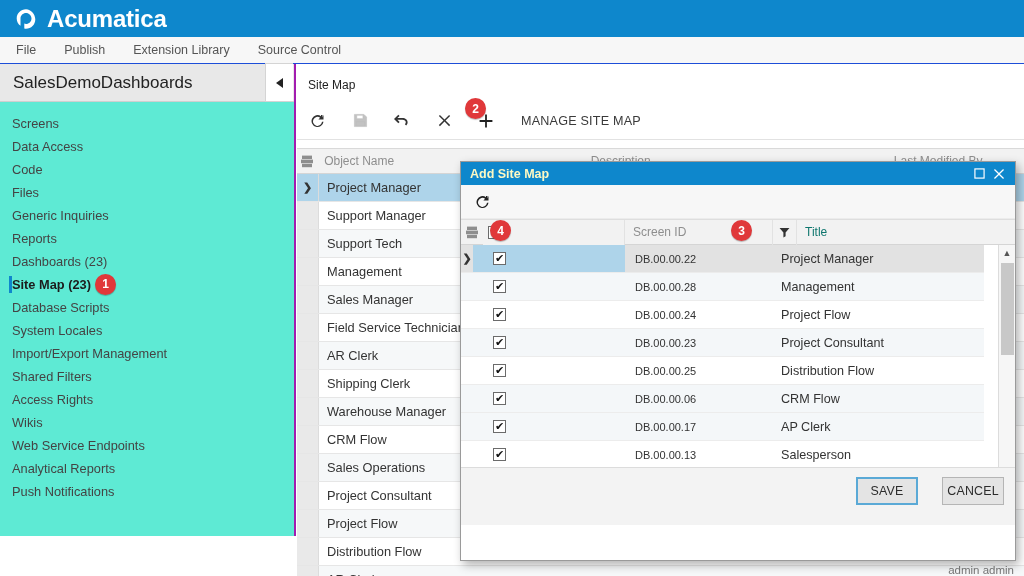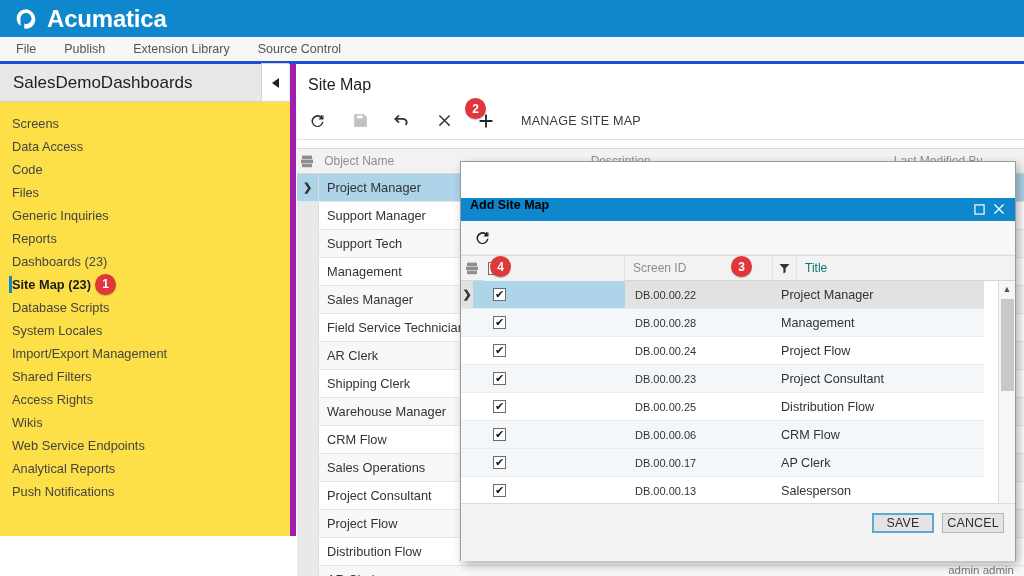--- a/index.html
+++ b/index.html
@@ -23,33 +23,33 @@
   }
   .logo-mark svg { display:block; }
   .brand-name {
     color: #ffffff; font-size: 24px; font-weight: bold; letter-spacing: -0.2px;
     line-height: 1;
   }
 
   
   .menubar {
     position: absolute; left: 0; top: 37px; width: 1024px; height: 27px;
-    background: #f7f7f7; border-bottom: 3px solid #1d4ed8;
+    background: #f7f7f7; border-bottom: 1px solid #1d4ed8;
     display: flex; align-items: center;
   }
   .menu-item {
     font-size: 12.5px; color: #555; padding: 0 14px; line-height: 26px; cursor: default;
     white-space: nowrap;
   }
   .menu-item:first-child { padding-left: 16px; }
 
   
   .leftpanel {
     position: absolute; left: 0; top: 64px; width: 296px; height: 472px;
-    background: #fde047; border-right: 6px solid #a21caf;
+    background: #5eead4; border-right: 2px solid #a21caf;
   }
   .lp-header {
     height: 38px; background: #e8e8e8; border-bottom: 1px solid #cfcfcf;
     display: flex; align-items: center; position: relative;
   }
   .lp-title {
     font-size: 17px; color: #222; padding-left: 13px; font-weight: normal; white-space: nowrap;
   }
   .collapse-btn {
     position: absolute; right: 1px; top: -1px; width: 28px; height: 39px;
@@ -78,21 +78,21 @@
     box-shadow: 0 1px 1px rgba(0,0,0,.25);
   }
   .badge-1 { left: 95px; top: 1px; }
 
   
   .content {
     position: absolute; left: 297px; top: 64px; width: 727px; height: 512px;
     background: #ffffff;
   }
   .page-title {
-    font-size: 16px; color: #1d1d1d; padding: 10px 0 0 11px; line-height: 22px;
+    font-size: 12px; color: #1d1d1d; padding: 10px 0 0 11px; line-height: 22px;
   }
   .toolbar {
     position: relative; height: 38px; margin-top: 6px;
     display: flex; align-items: center; border-bottom: 1px solid #e2e2e2;
     background: #ffffff;
   }
   .tb-icon {
     width: 42px; height: 36px; display: flex; align-items: center; justify-content: center;
     cursor: pointer; font-size: 19px; color: #333;
   }
@@ -135,22 +135,22 @@
   .grid-row.alt { background: #f6f8f9; }
 
   
   .modal {
     position: absolute; left: 460px; top: 161px; width: 556px; height: 400px;
     background: #ffffff; border: 1px solid #9a9a9a;
     box-shadow: 3px 4px 9px rgba(0,0,0,.30);
     z-index: 50;
   }
   .modal-title {
-    height: 23px; background: #0e87cc; display: flex; align-items: flex-start;
-    padding: 0 6px 0 9px; color: #000000; margin-top: 36px;
+    height: 23px; background: #0e87cc; display: flex; align-items: center;
+    padding: 0 6px 0 9px; color: #fef9c3;
   }
   .modal-title-text { font-size: 12.5px; font-weight: bold; flex: 1 1 auto; }
   .mt-btn {
     width: 20px; height: 22px; display: flex; align-items: center; justify-content: center;
     cursor: pointer; color: #ffffff;
   }
   .modal-toolbar {
     height: 34px; background: #f7f7f7; display: flex; align-items: center;
     border-bottom: 1px solid #ececec;
   }
@@ -202,23 +202,23 @@
   .sc-thumb { position: absolute; top: 18px; left: 2px; width: 13px; height: 92px;
               background: #c8c8c8; cursor: pointer; }
 
   .dlg-footer {
     position: absolute; left: 0; right: 0; bottom: 0; height: 58px;
     background: #f3f3f3; border-top: 1px solid #dcdcdc;
     display: flex; align-items: flex-start; justify-content: flex-end;
     padding: 9px 11px 0 0;
   }
   .btn {
-    min-width: 62px; height: 20px; font-size: 12.4px; color: #2c2c2c;
+    min-width: 62px; height: 28px; font-size: 12.4px; color: #2c2c2c;
     background: #e4e4e4; border: 1px solid #b5b5b5; cursor: pointer;
-    display: flex; align-items: center; justify-content: center; margin-left: 8px;
+    display: flex; align-items: center; justify-content: center; margin-left: 24px;
     letter-spacing: .2px;
   }
   .btn.primary { background: #e4e4e4; border: 2px solid #5aa9d6; }
 
   .statusbar {
     position: absolute; right: 10px; bottom: 0px; font-size: 11.5px; color: #777;
     white-space: nowrap;
   }
 </style>
 </head>

